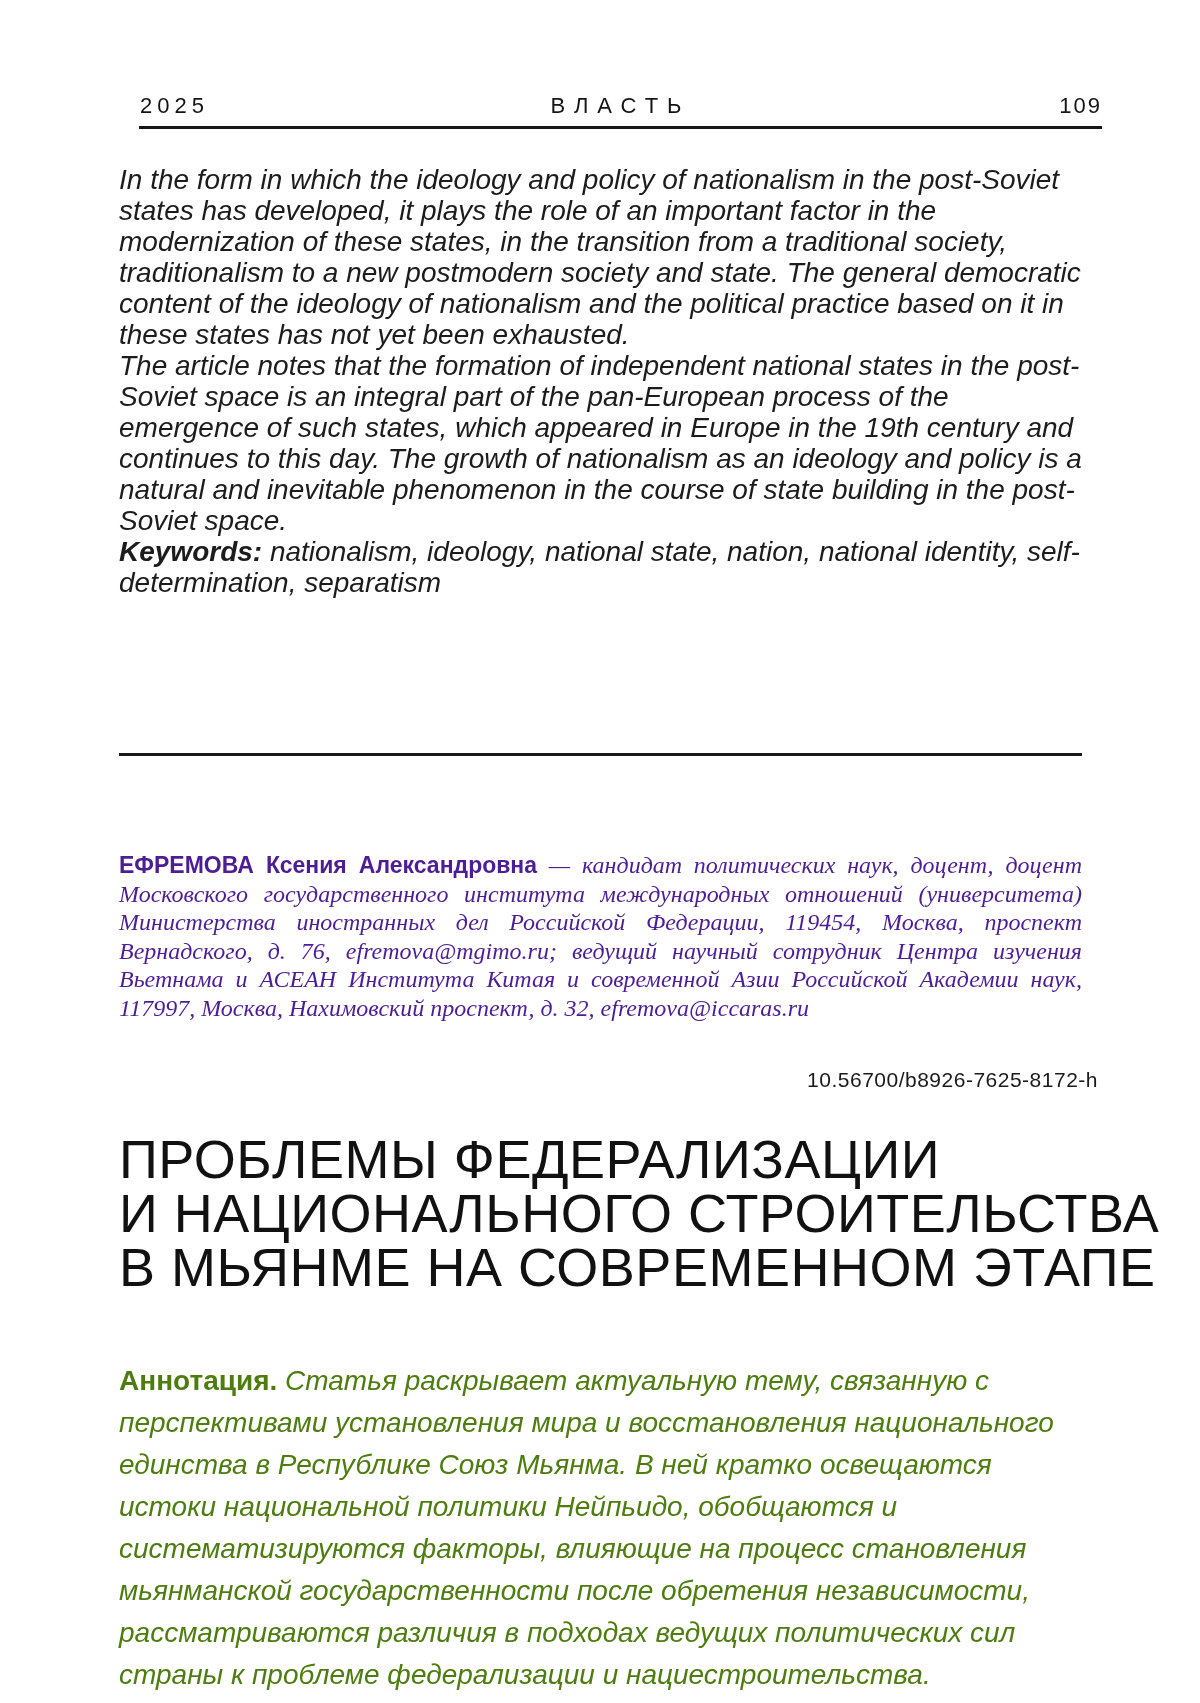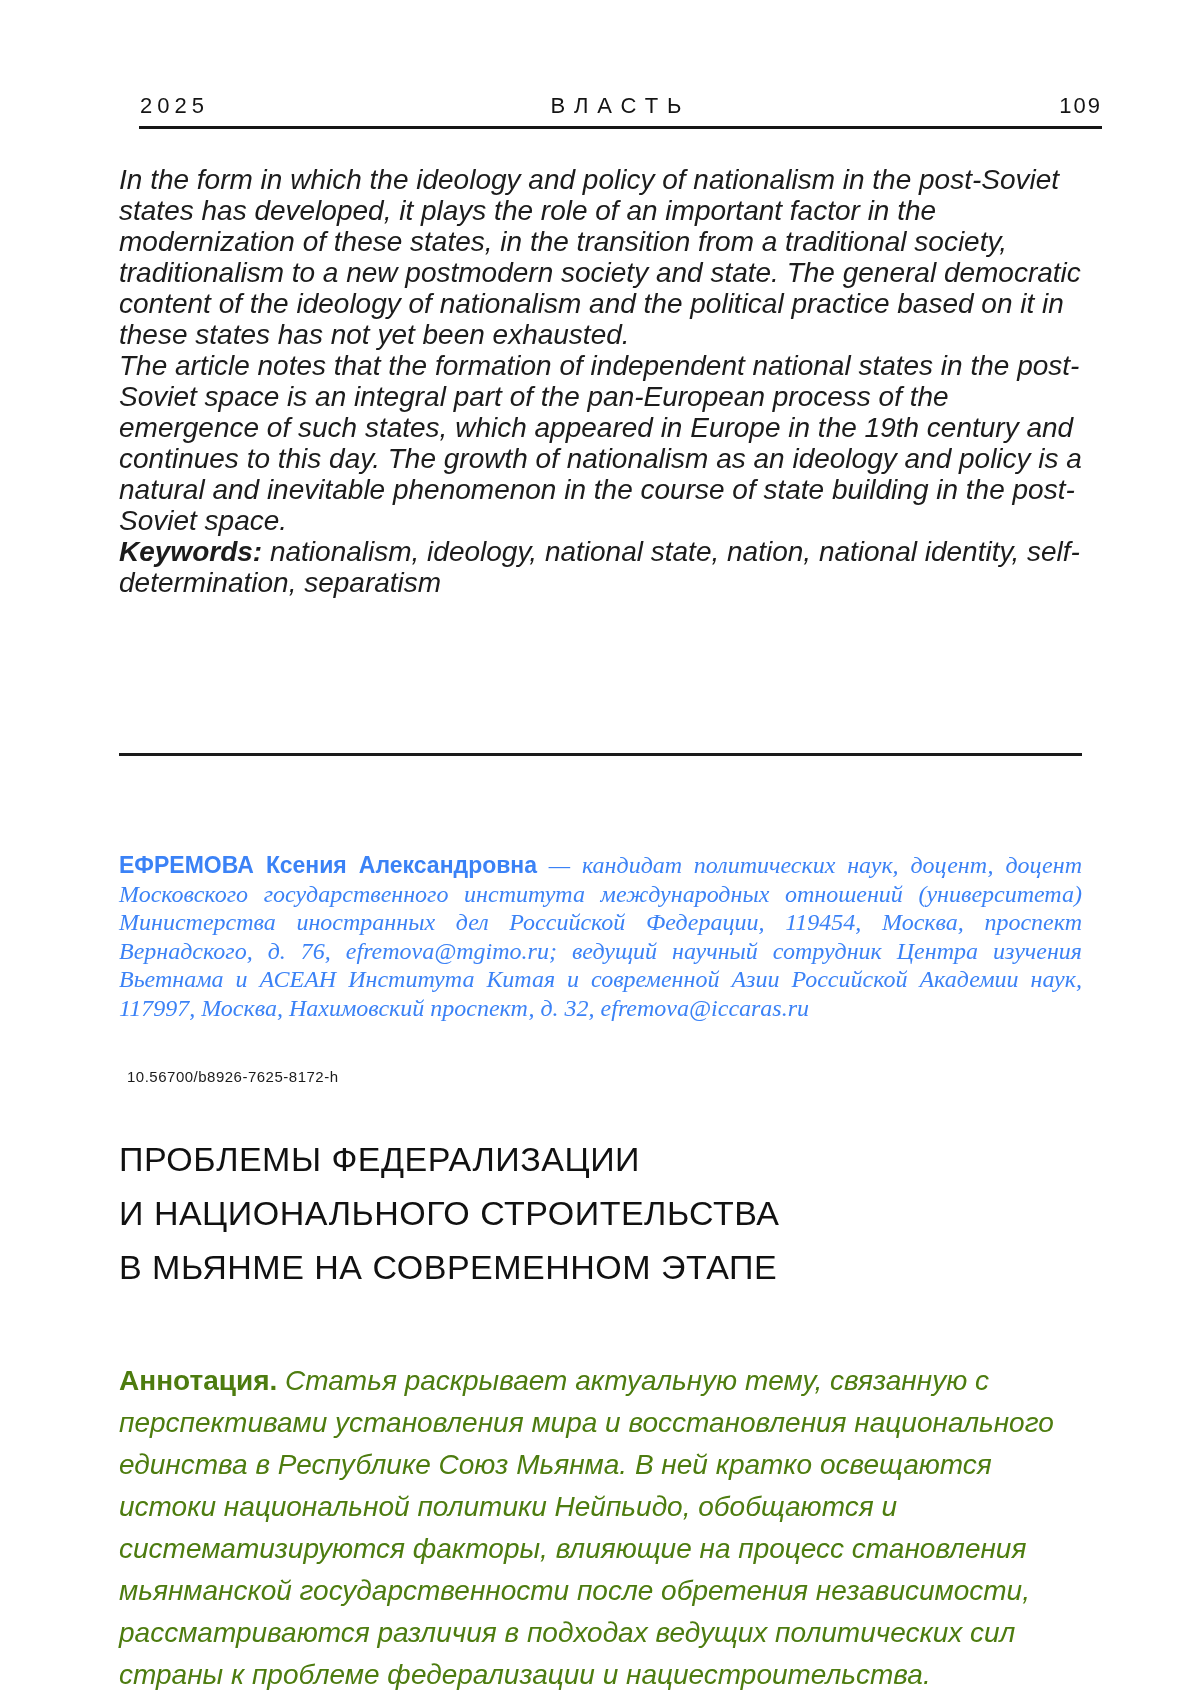--- a/index.html
+++ b/index.html
@@ -90,47 +90,48 @@
   .author-block {
     position: absolute;
     top: 851px;
     left: 0;
     width: 100%;
     font-family: "Liberation Serif", serif;
     font-style: italic;
     font-size: 24px;
     line-height: 28.5px;
     text-align: justify;
-    color: #3b82f6;
+    color: #4c1d95;
   }
   .author-name {
     font-family: "Liberation Sans", sans-serif;
     font-style: normal;
     font-weight: 700;
     font-size: 23px;
   }
 
   
   .doi-line {
     position: absolute;
     top: 1068px;
-    left: 8px;
+    left: 16px;
     width: 100%;
-    font-size: 15px;
+    text-align: right;
+    font-size: 21px;
     letter-spacing: 0.5px;
     color: #1a1a1a;
   }
 
   
   .article-title {
     position: absolute;
     top: 1132px;
     left: 0;
     width: 100%;
-    font-size: 34px;
+    font-size: 54px;
     line-height: 54px;
     font-weight: 400;
     letter-spacing: 0.5px;
     color: #111111;
   }
   .article-title .t-line {
     white-space: nowrap;
   }
 
   

